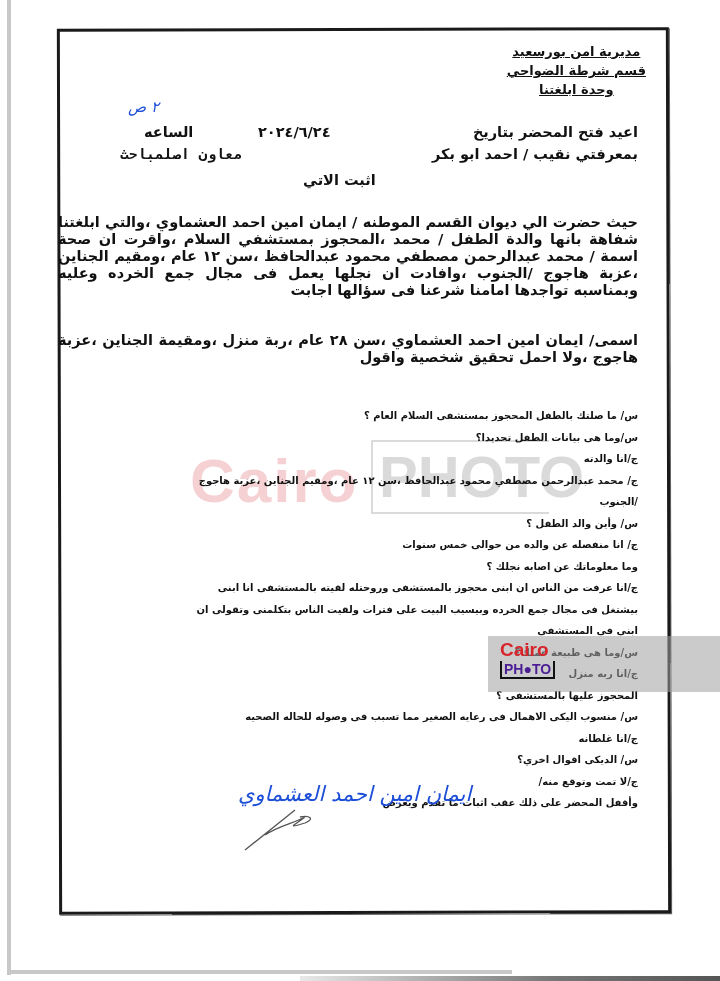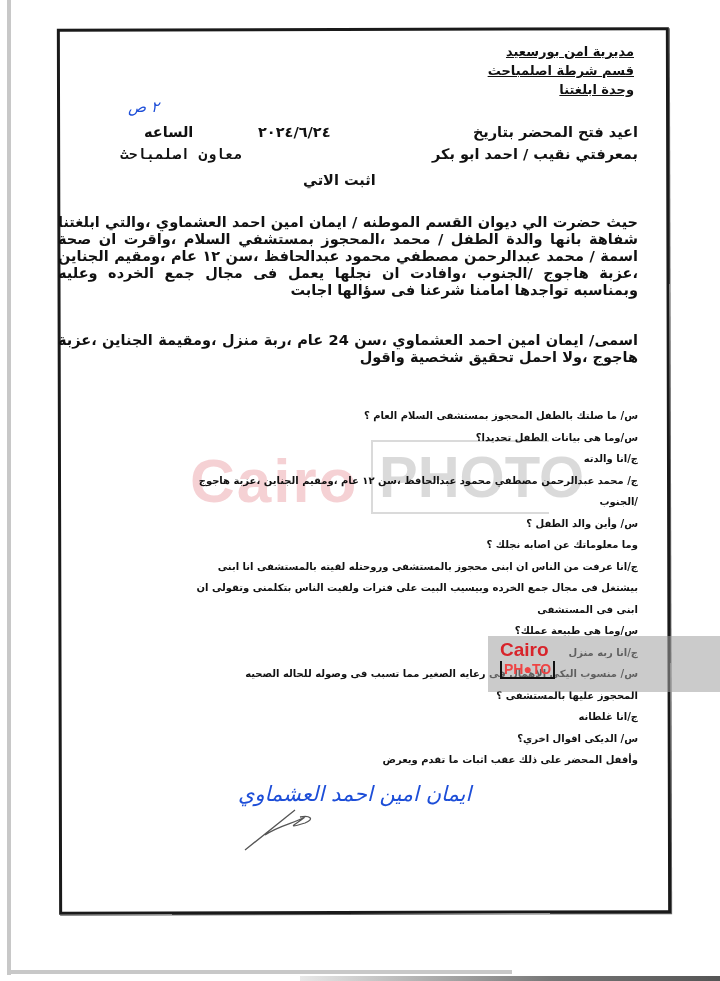--- a/index.html
+++ b/index.html
@@ -10,88 +10,90 @@
   }
   .page-shadow-left { position: absolute; left: 7px; top: 0; width: 4px; height: 975px; background: #c8c8c8; }
   .page-shadow-bottom { position: absolute; left: 7px; top: 970px; width: 505px; height: 4px; background: #c8c8c8; }
   .page-shadow-bottom2 { position: absolute; left: 300px; top: 976px; width: 420px; height: 5px; background: linear-gradient(90deg,#e8e8e8,#777 60%,#555); }
   .doc-frame {
     position: absolute; left: 58px; top: 28px; width: 606px; height: 880px;
     border: 3px solid #1a1a1a; box-shadow: 1px 1px 0 #666;
     transform: rotate(-0.15deg);
   }
   .content { position: absolute; left: 0; top: 0; width: 720px; direction: rtl; color: #111; }
-  .hdr { position: absolute; right: 86px; top: 42px; text-align: right; font-size: 13px; font-weight: bold; line-height: 19px; }
+  .hdr { position: absolute; right: 74px; top: 42px; text-align: center; font-size: 13px; font-weight: bold; line-height: 19px; }
   .hdr div { text-decoration: underline; }
   .line { position: absolute; white-space: nowrap; font-weight: bold; font-size: 14.5px; }
   .para { position: absolute; right: 82px; width: 580px; text-align: justify; font-weight: bold; font-size: 14.5px; line-height: 17px; }
   .qa { position: absolute; right: 82px; width: 590px; font-weight: bold; font-size: 10px; line-height: 21.5px; }
   .qa div { white-space: nowrap; }
   .hand { position: absolute; font-family: "DejaVu Serif", serif; color: #1d4ed8; font-weight: normal; font-style: italic; }
   .wm-big { position: absolute; left: 190px; top: 445px; font-size: 62px; font-weight: bold; color: rgba(220,90,100,0.28); font-family: "Liberation Sans", sans-serif; letter-spacing: 2px; direction: ltr; }
   .wm-photo { position: absolute; left: 371px; top: 440px; width: 170px; height: 70px; border: 2px solid rgba(150,150,150,0.35); border-right: none;
               font-size: 58px; font-weight: bold; color: rgba(150,150,150,0.35); font-family: "Liberation Sans", sans-serif; line-height: 70px; padding-left: 6px; direction: ltr; }
   .wm-band { position: absolute; left: 488px; top: 636px; width: 232px; height: 56px; background: rgba(160,160,160,0.55); }
   .wm-logo { position: absolute; left: 500px; top: 640px; direction: ltr; font-family: "Liberation Sans", sans-serif; font-weight: bold; }
   .wm-logo .c { color: #d8242b; font-size: 19px; line-height: 20px; display: block; }
-  .wm-logo .p { color: #ef4444; font-size: 14px; border: 2px solid #111; border-top: none; padding: 0 2px; display: inline-block; line-height: 16px; }
+  .wm-logo .p { color: #4c1d95; font-size: 14px; border: 2px solid #111; border-top: none; padding: 0 2px; display: inline-block; line-height: 16px; }
   .sig-scribble { position: absolute; left: 235px; top: 795px; }
 </style>
 </head>
 <body>
 
 <div class="page-shadow-left"></div>
 <div class="page-shadow-bottom"></div>
 <div class="page-shadow-bottom2"></div>
 
 <div class="doc-frame"></div>
 
 <div class="content">
 
   <div class="hdr">
     <div>مديرية امن بورسعيد</div>
-    <div>قسم شرطة اصلمباحث</div>
+    <div>قسم شرطة الضواحي</div>
     <div>وحدة ابلغتنا</div>
   </div>
 
   <div class="hand" style="left:128px; top:98px; font-size:15px;">٢ ص</div>
 
   <div class="line" style="right:82px; top:124px;">اعيد فتح المحضر بتاريخ</div>
   <div class="line" style="left:258px; top:124px; direction:ltr;">٢٠٢٤/٦/٢٤</div>
   <div class="line" style="left:144px; top:124px;">الساعه</div>
 
   <div class="line" style="right:82px; top:146px;">بمعرفتي نقيب /  احمد ابو بكر</div>
   <div class="line" style="left:120px; top:146px;font-family:Liberation Mono, monospace;">معاون اصلمباحث</div>
 
   <div class="line" style="left:303px; top:172px;">اثبت الاتي</div>
 
   <div class="para" style="top:214px;">حيث حضرت الي ديوان القسم الموطنه / ايمان امين احمد العشماوي ،والتي ابلغتنا شفاهة بانها والدة الطفل / محمد ،المحجوز بمستشفي السلام ،واقرت ان صحة اسمة / محمد عبدالرحمن مصطفي محمود عبدالحافظ ،سن ١٢ عام ،ومقيم الجناين ،عزبة هاجوج /الجنوب ،وافادت ان نجلها يعمل فى مجال جمع الخرده وعليه وبمناسبه تواجدها امامنا شرعنا فى سؤالها اجابت</div>
 
-  <div class="para" style="top:332px;">اسمى/ ايمان امين احمد العشماوي ،سن 24 عام ،ربة منزل ،ومقيمة الجناين ،عزبة هاجوج ،ولا احمل تحقيق شخصية واقول</div>
+  <div class="para" style="top:332px;">اسمى/ ايمان امين احمد العشماوي ،سن ٢٨ عام ،ربة منزل ،ومقيمة الجناين ،عزبة هاجوج ،ولا احمل تحقيق شخصية واقول</div>
 
   <div class="wm-big">Cairo</div>
   <div class="wm-photo">PHOTO</div>
 
   <div class="qa" style="top:405px;">
     <div>س/ ما صلتك بالطفل المحجوز بمستشفى السلام العام ؟</div>
     <div>س/وما هى بيانات الطفل تحديدا؟</div>
     <div>ج/انا والدته</div>
     <div>ج/ محمد عبدالرحمن مصطفي محمود عبدالحافظ ،سن ١٢ عام ،ومقيم الجناين ،عزبة هاجوج</div>
     <div>/الجنوب</div>
     <div>س/ وأين والد الطفل ؟</div>
+    <div>ج/ انا منفصله عن والده من حوالى خمس سنوات</div>
     <div>وما معلوماتك عن اصابه نجلك ؟</div>
     <div>ج/انا عرفت من الناس ان ابنى محجوز بالمستشفى وروحتله لقيته بالمستشفى  انا ابنى</div>
     <div>بيشتغل فى مجال  جمع الخرده وبيسيب البيت على فترات ولقيت الناس بتكلمنى وتقولى ان</div>
     <div>ابنى فى المستشفى</div>
     <div>س/وما هى طبيعة عملك؟</div>
     <div>ج/انا ربه منزل</div>
+    <div>المحجوز عليها بالمستشفى ؟</div>
     <div>س/ منسوب اليكى الاهمال فى رعايه الصغير مما تسبب فى وصوله للحاله الصحيه</div>
-    <div>المحجوز عليها بالمستشفى ؟</div>
     <div>ج/انا غلطانه</div>
     <div>س/ الديكى اقوال اخري؟</div>
+    <div>ج/لا تمت وتوقع منه/</div>
     <div>وأقفل المحضر على ذلك عقب اثبات ما تقدم ويعرض</div>
   </div>
 
   <div class="hand" style="left:238px; top:782px; font-size:21px; direction:rtl;">ايمان امين احمد العشماوي</div>
 
   <svg class="sig-scribble" width="90" height="60" viewBox="0 0 90 60">
     <path d="M10,55 L60,15 M30,40 C45,30 60,28 70,22 C60,30 50,34 70,28 C80,24 75,20 65,22" stroke="#555" stroke-width="1.3" fill="none"></path>
   </svg>
 
   <div class="wm-band"></div>

